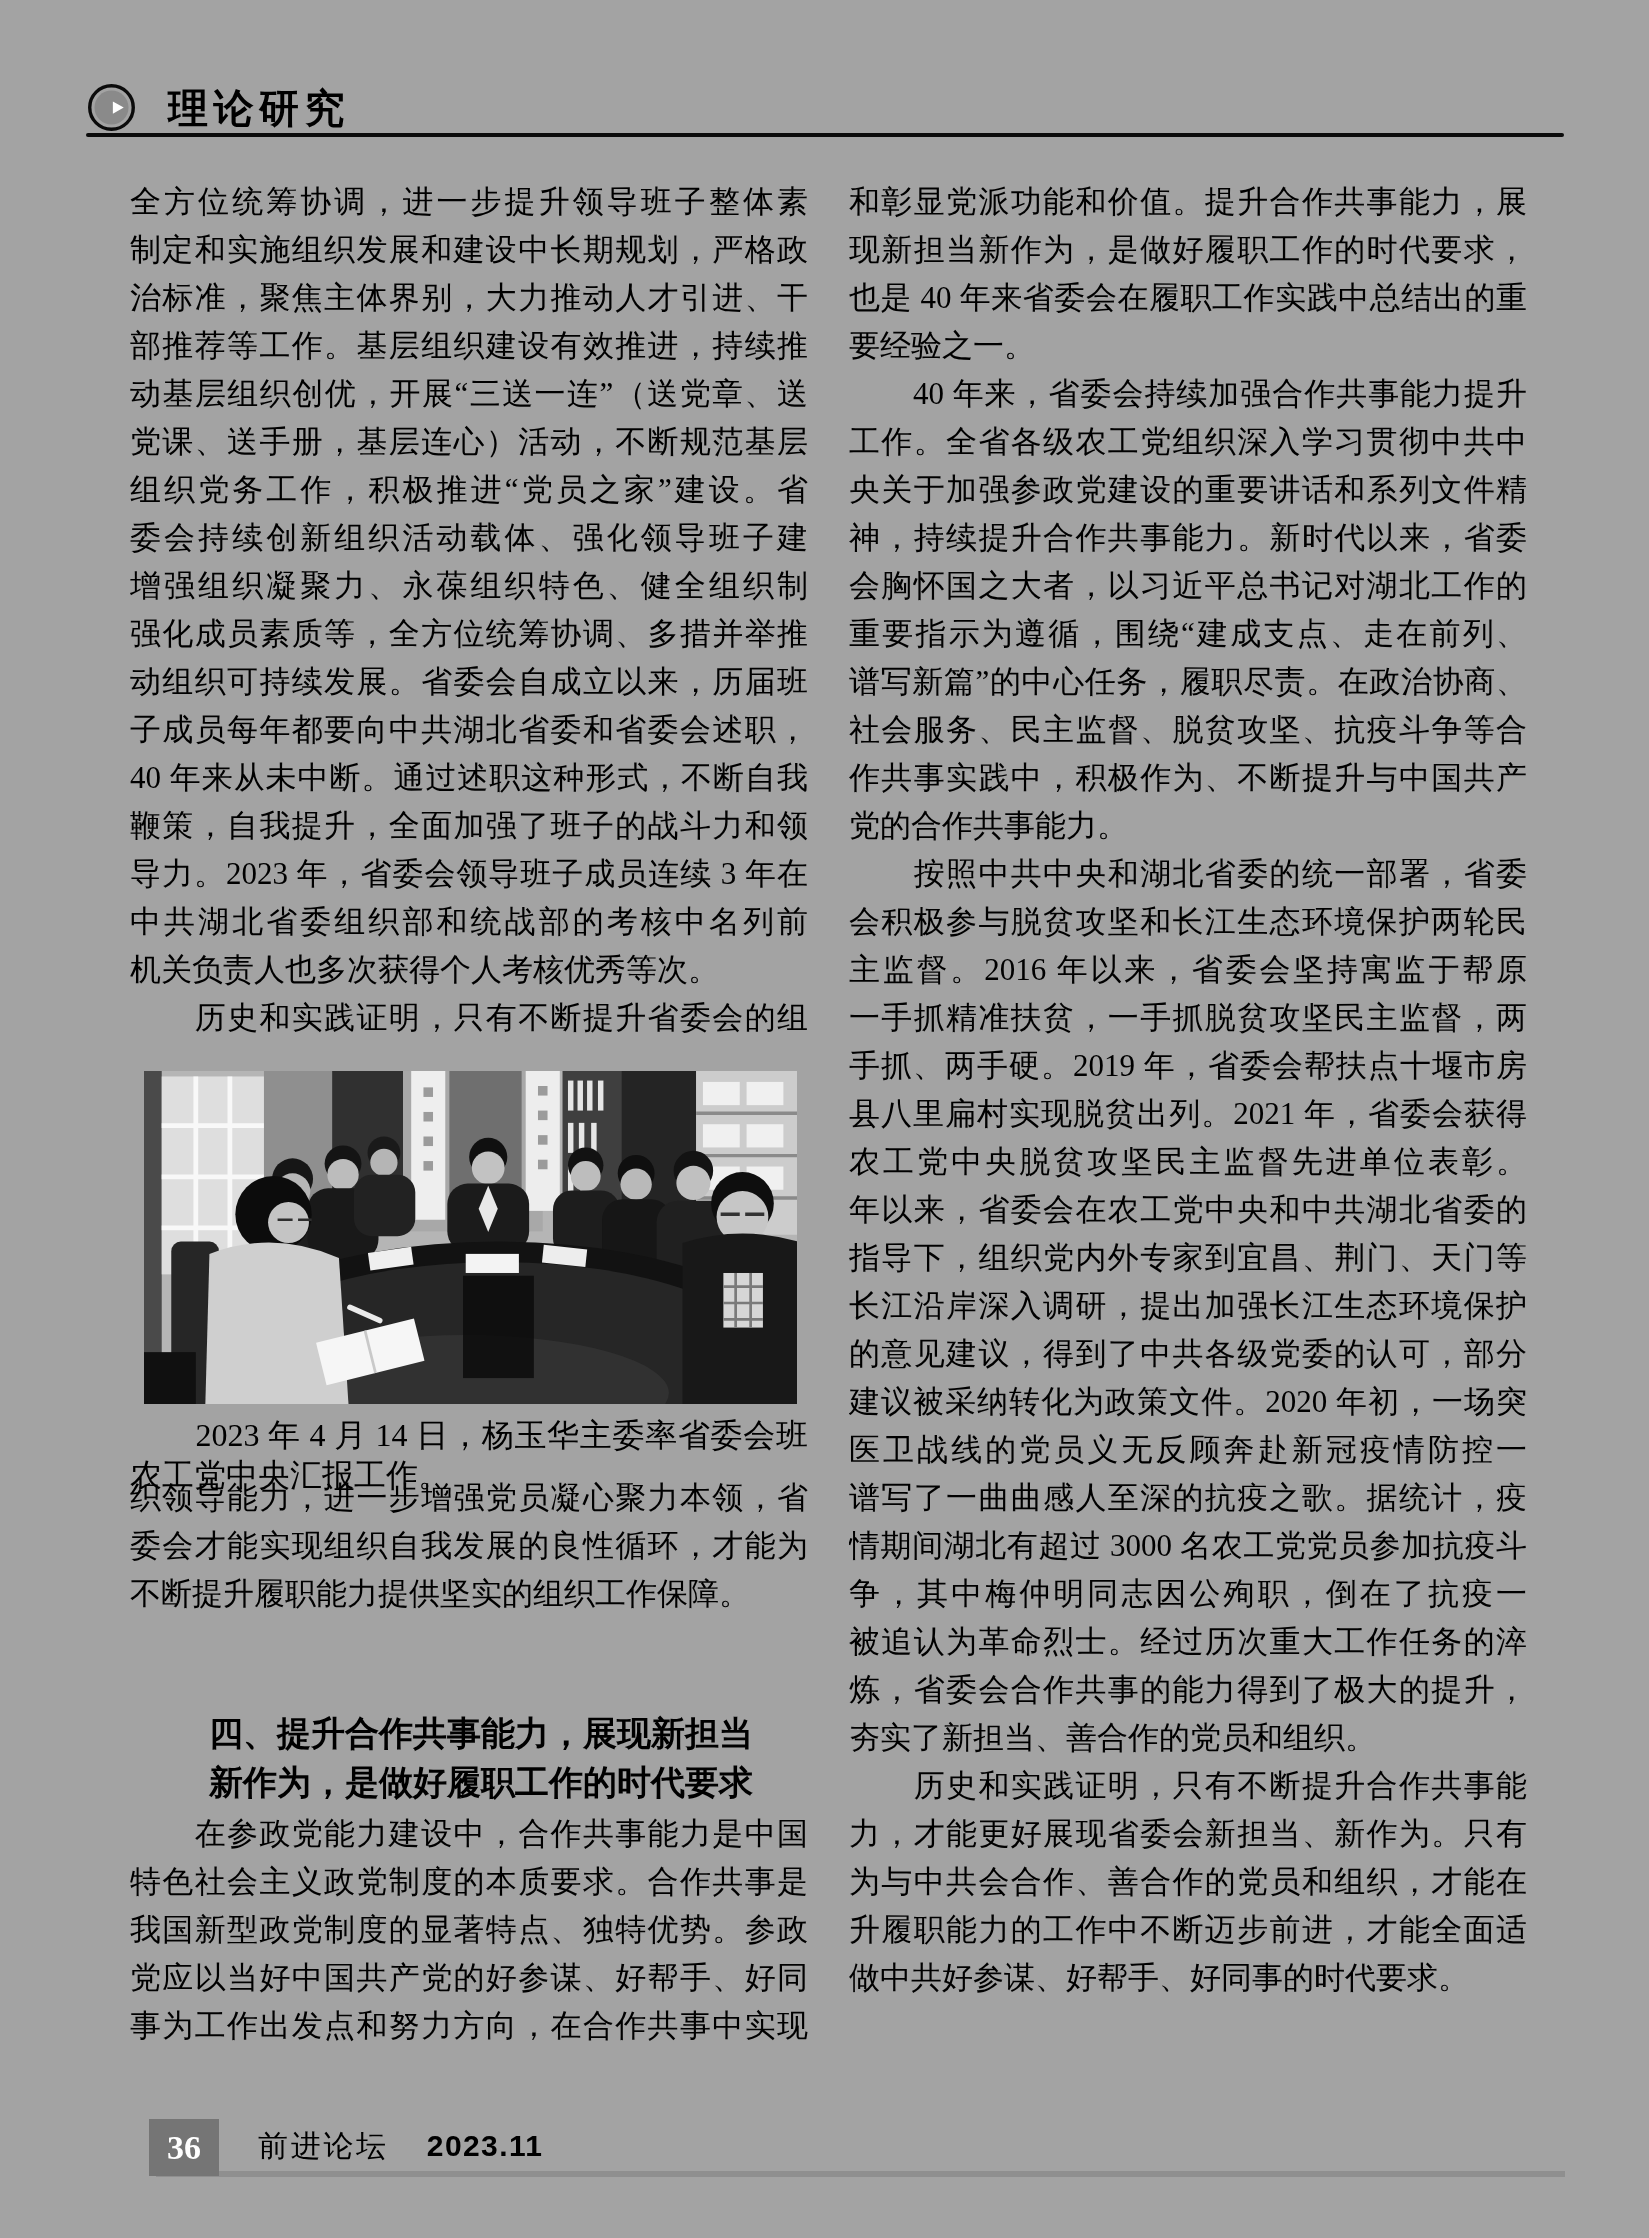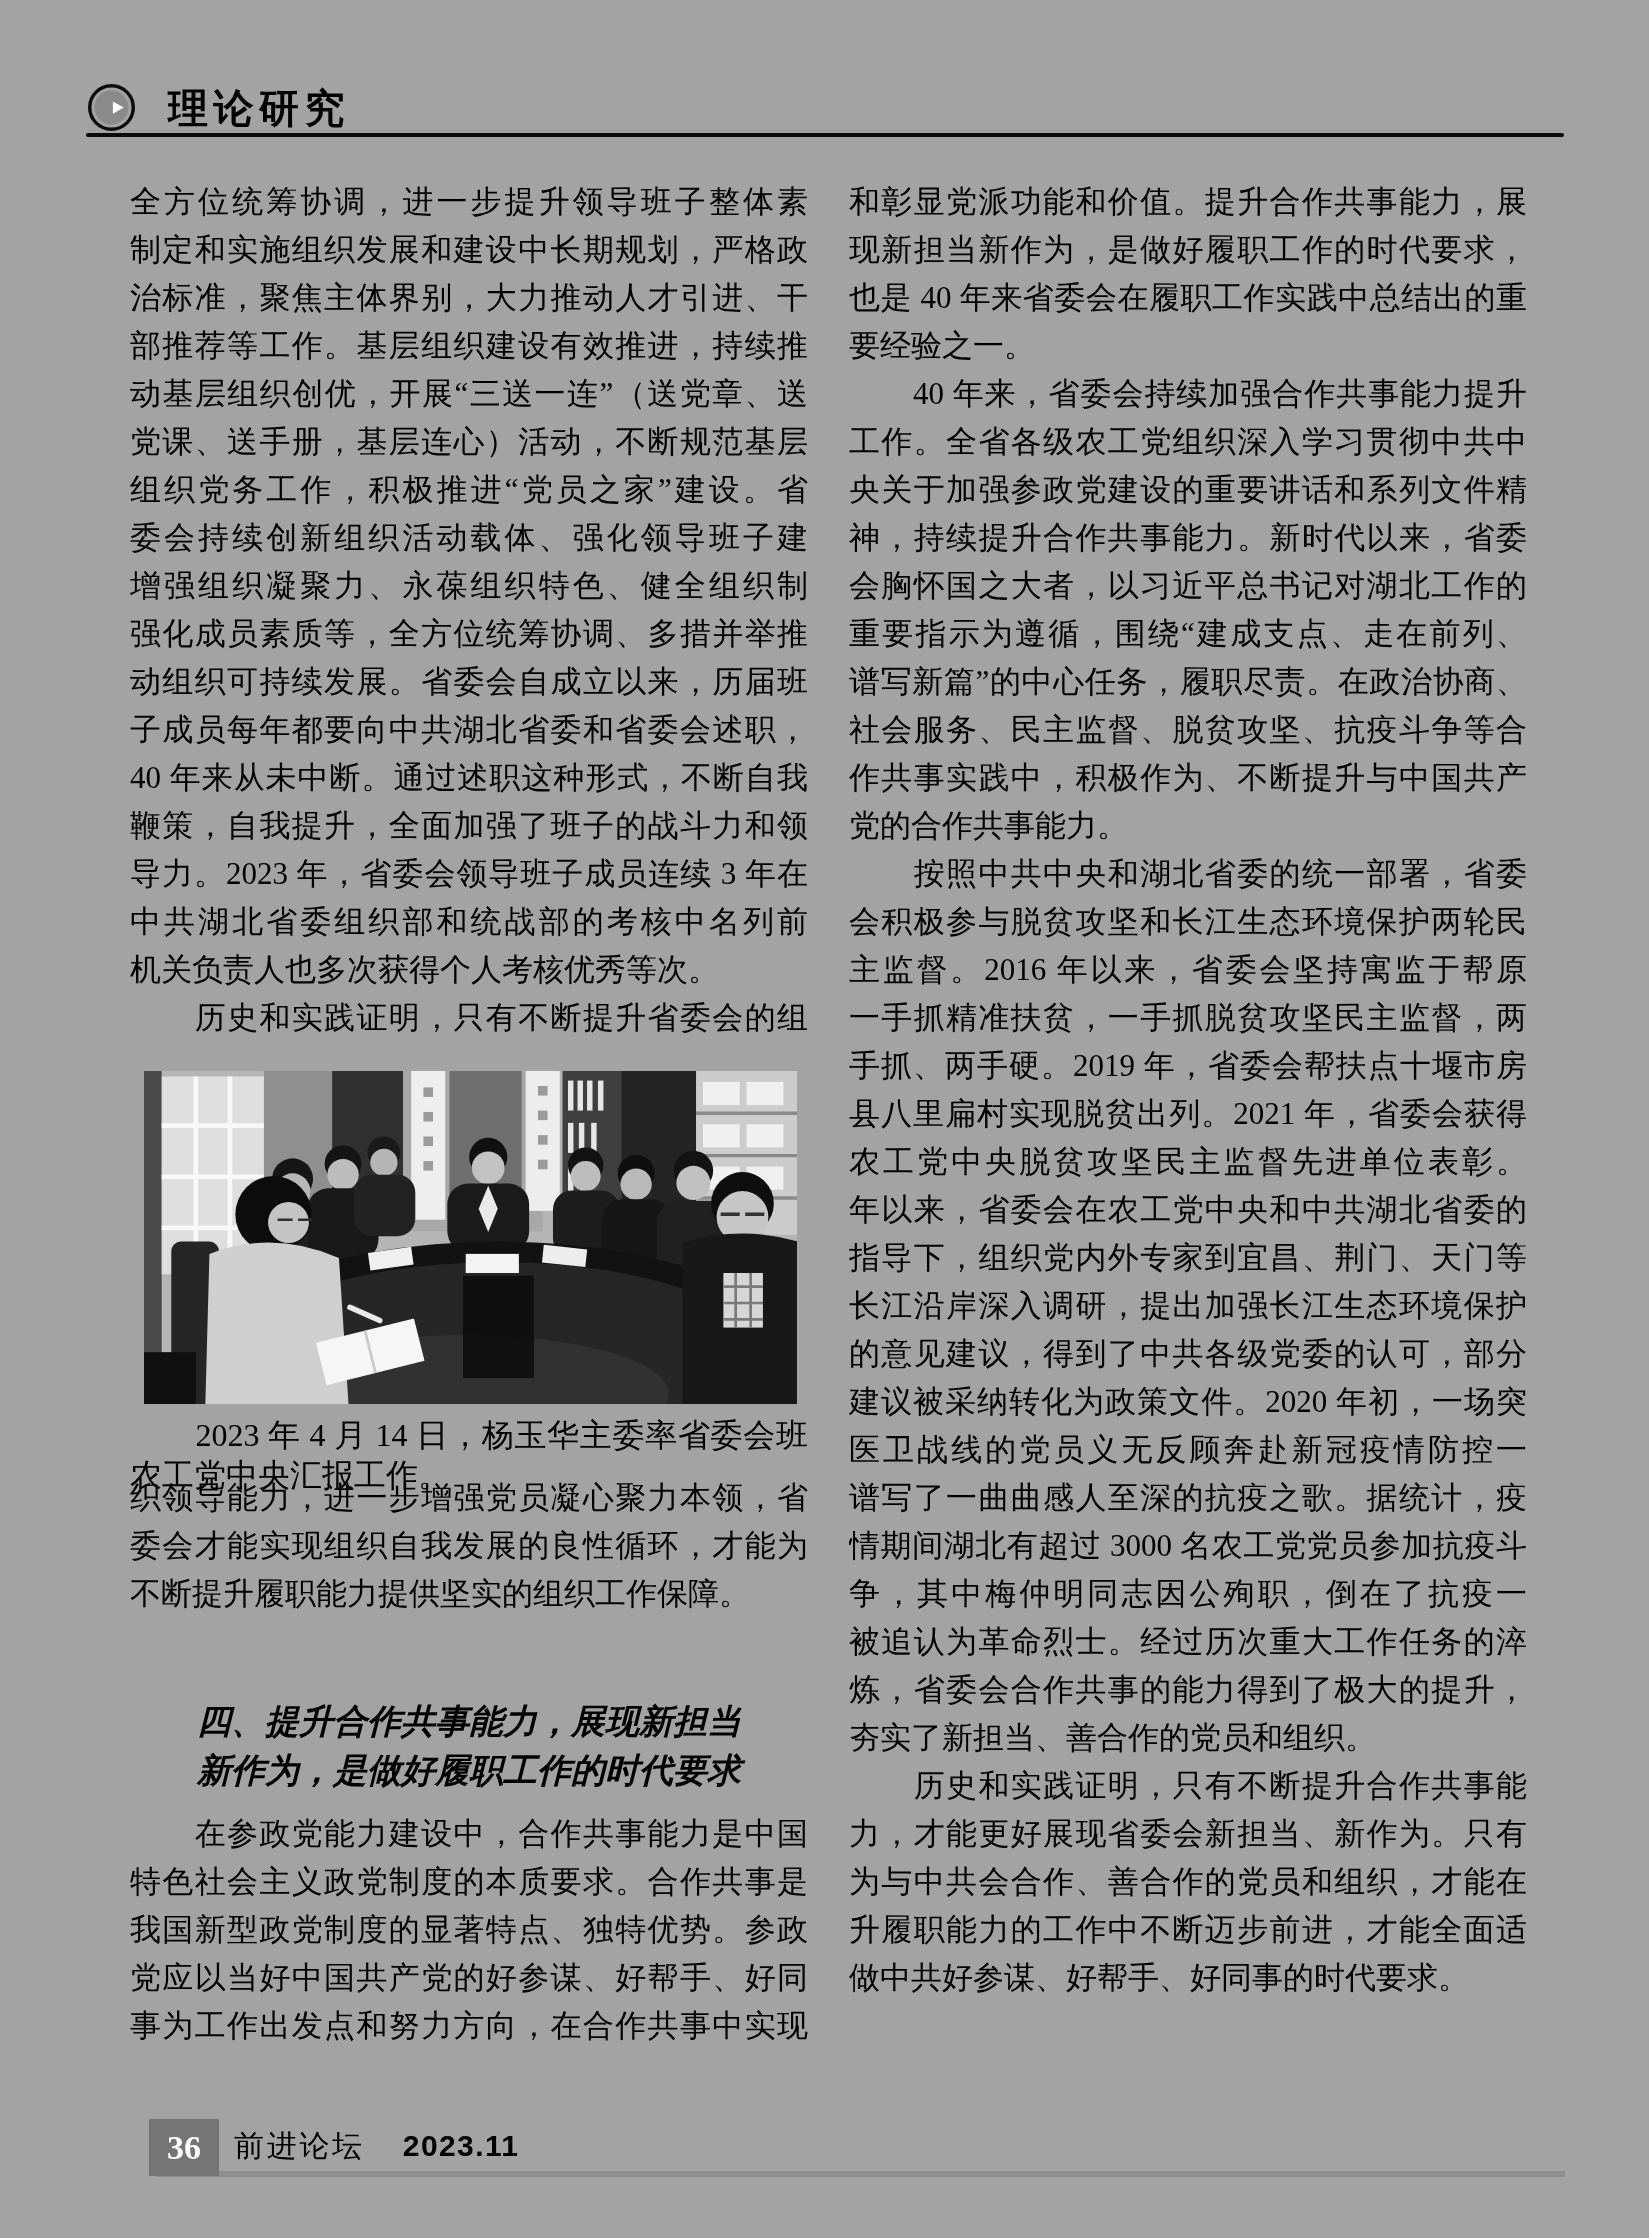--- a/index.html
+++ b/index.html
@@ -16,36 +16,36 @@
   .tb{position:absolute;width:678px;}
   .line{height:48px;line-height:48px;font-size:31px;text-align:justify;text-align-last:justify;
         text-justify:inter-character;overflow:hidden;}
   .line.end{text-align-last:left;}
 
   .caption{position:absolute;left:130px;top:1415px;width:678px;}
   .cap-line{height:40px;line-height:40px;font-size:32px;text-align:justify;text-align-last:justify;
             text-justify:inter-character;overflow:hidden;}
   .cap-line.end{text-align-last:left;}
 
-  .heading{position:absolute;left:130px;top:1697px;width:678px;margin:0;font-style:italic;}
+  .heading{position:absolute;left:130px;top:1697px;width:678px;margin:12px;}
   .head-line{height:49px;line-height:49px;font-size:34px;font-weight:800;text-align:center;
              font-family:"Liberation Sans","DejaVu Sans",sans-serif;}
 
   
   .figure{position:absolute;left:144px;top:1071px;width:653px;height:333px;}
   .figure svg{display:block;width:100%;height:100%;}
 
   
   .ftr-rule{position:absolute;left:156px;top:2171px;width:1409px;height:6.1px;background:#8f8f8f;}
   .pn-box{position:absolute;left:149px;top:2119px;width:70px;height:57px;background:#757575;
           display:flex;align-items:center;justify-content:center;}
   .pn-box span{color:#ffffff;font-size:34px;font-weight:600;font-family:"Liberation Serif","DejaVu Serif",serif;}
   .ftr-text{position:absolute;left:234px;top:2123px;height:45px;line-height:45px;
             font-family:"Liberation Sans","DejaVu Sans",sans-serif;font-size:30px;}
-  .ftr-text .journal{font-weight:500;letter-spacing:2.7px;}
+  .ftr-text .journal{font-weight:500;letter-spacing:2.7px;margin-left:24px;}
   .ftr-text .issue{font-weight:600;margin-left:38px;letter-spacing:1.4px;margin-top:12px;}
 </style>
 </head>
 <body>
 
 <div class="page">
 
   <svg class="hdr-icon" viewBox="0 0 72 72" aria-hidden="true">
     <circle cx="36" cy="36" r="32" fill="none" stroke="#0b0b0b" stroke-width="5"></circle>
     <circle cx="36" cy="36" r="25" fill="#8a8a8a"></circle>

